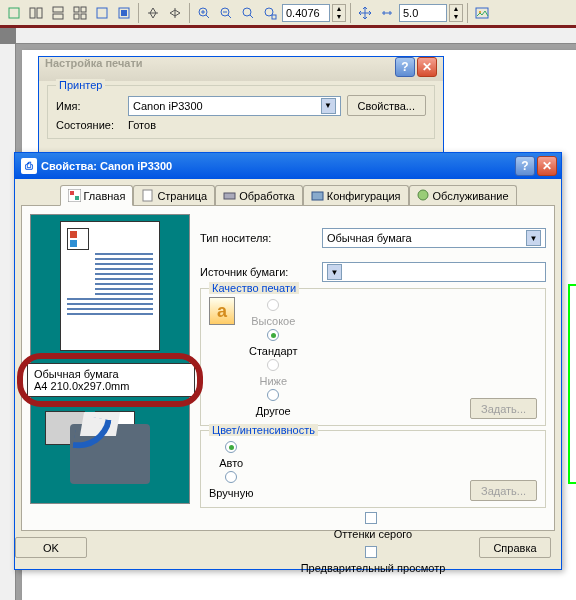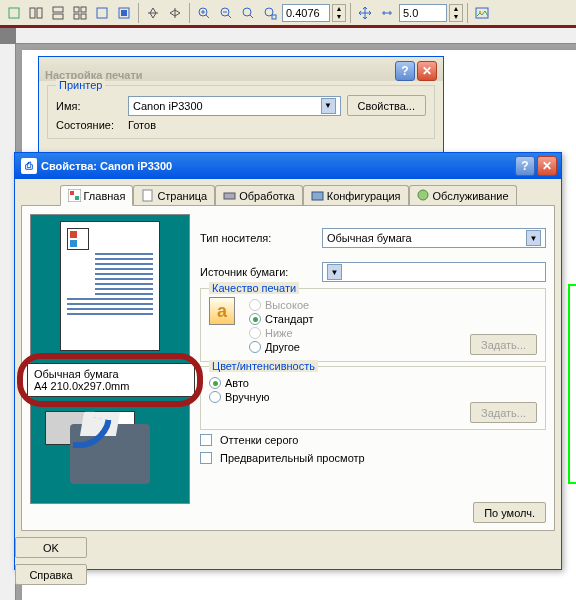--- a/index.html
+++ b/index.html
@@ -12,21 +12,21 @@
 .tb-updown { width: 14px; height: 18px; border: 1px solid #aca899; background: #ece9d8; display:flex; flex-direction:column;}
 .tb-updown div{height:50%; font-size:7px; text-align:center; line-height:7px;}
 
 .workarea { position: absolute; top: 28px; left: 0; right: 0; bottom: 0; background: #808080; }
 .ruler-h { position: absolute; top: 0; left: 16px; right: 0; height: 16px; background: #f0f0f0; border-bottom: 1px solid #888; }
 .ruler-v { position: absolute; top: 16px; left: 0; width: 16px; bottom: 0; background: #f0f0f0; border-right: 1px solid #888; }
 .canvas { position: absolute; top: 16px; left: 16px; right: 0; bottom: 0; background: #a0a0a0; }
 .page { position: absolute; top: 6px; left: 6px; width: 560px; height: 580px; background: white; box-shadow: 2px 2px 4px rgba(0,0,0,.3); }
 
 .dlg1 { position: absolute; top: 56px; left: 38px; width: 406px; height: 100px; background: #ece9d8; border: 1px solid #0054e3; }
-.dlg1-title { height: 24px; background: linear-gradient(#ebe7d7,#dbd7c7); display: flex; align-items: flex-end; padding: 0 6px; color: #a19f91; font-weight: bold; font-size: 13px; }
+.dlg1-title { height: 24px; background: linear-gradient(#ebe7d7,#dbd7c7); display: flex; align-items: flex-start; padding: 0 6px; color: #a19f91; font-weight: bold; font-size: 13px; }
 .dlg1-title .spacer { flex: 1; }
 .title-btn { width: 20px; height: 20px; margin-left: 2px; border-radius: 3px; display: flex; align-items: center; justify-content: center; color: white; font-weight: bold; font-size: 12px; }
 .help-btn { background: linear-gradient(#a7c7f0,#5f8dd3); border: 1px solid #3d65b3; }
 .close-btn { background: linear-gradient(#f5a191,#d64f30); border: 1px solid #b33d1e; }
 
 .fieldset { border: 1px solid #d0d0bf; margin: 4px 8px; padding: 6px 8px 4px 8px; position: relative; }
 .fieldset .legend { position: absolute; top: -7px; left: 8px; background: #ece9d8; padding: 0 3px; color: #0046d5; font-size: 11px; }
 .frow { display: flex; align-items: center; margin: 3px 0; gap: 6px; }
 .frow label { width: 66px; }
 .select { flex: 1; height: 20px; border: 1px solid #7f9db9; background: white; padding: 0 4px; display: flex; align-items: center; justify-content: space-between; }
@@ -59,32 +59,32 @@
 .arrow-blue{position:absolute;top:6px;left:38px;width:34px;height:34px;border:6px solid #1e5fbf;border-top:none;border-left:none;border-radius:0 0 100% 0;transform:rotate(10deg);}
 .small-dev{position:absolute;top:196px;left:14px;display:flex;gap:10px;}
 .small-dev div{width:40px;height:34px;border:1px solid #333;background:#d0d0d0;}
 
 .settings-col { flex: 1; }
 .srow { display: flex; align-items: center; margin-bottom: 5px; gap: 16px; margin-top: 14px; }
 .srow .lbl { width: 106px; }
 .srow .select { flex: 1; }
 
 .radio-group { margin-left: 36px; }
-.radio-row { display: flex; align-items: center; margin: 2px 0; gap: 4px;}
+.radio-row { display: flex; align-items: center; margin: 2px 0; gap: 4px; flex-direction: column;}
 .radio { width: 12px; height: 12px; border: 1px solid #7f9db9; border-radius: 50%; background: white; display:flex; align-items:center; justify-content:center;}
 .radio.checked::after { content:""; width:5px; height:5px; background:#3eab3e; border-radius:50%; }
 .radio.disabled { border-color: #ccc; }
 .radio-row.disabled { color: #a0a0a0; }
 .checkbox { width: 12px; height: 12px; border: 1px solid #7f9db9; background: white; margin-right:4px;}
 
 .q-icon{width:26px;height:28px;background:#fff;border:1px solid #888;margin-right:6px;display:flex;align-items:center;justify-content:center;font-size:18px;font-weight:bold;}
 .q-icon.a{color:#d48c1e;background:linear-gradient(#ffe,#fc6);}
 .btn-row-r{display:flex;justify-content:flex-end;margin-top:4px;}
 
-.footer-btns { display: flex; justify-content: space-between; gap: 6px; padding: 0 10px 8px 0; flex-direction: column; }
+.footer-btns { display: flex; justify-content: space-between; gap: 6px; padding: 0 10px 8px 0; }
 .green-outline{position:absolute;top:256px;right:-8px;width:16px;height:200px;border:2px solid #0f0;}
 
 svg.ic{width:14px;height:14px;}
 </style>
 </head>
 <body>
 
 <div class="toolbar">
   <div class="tb-btn">
       <svg class="ic" viewBox="0 0 14 14">

